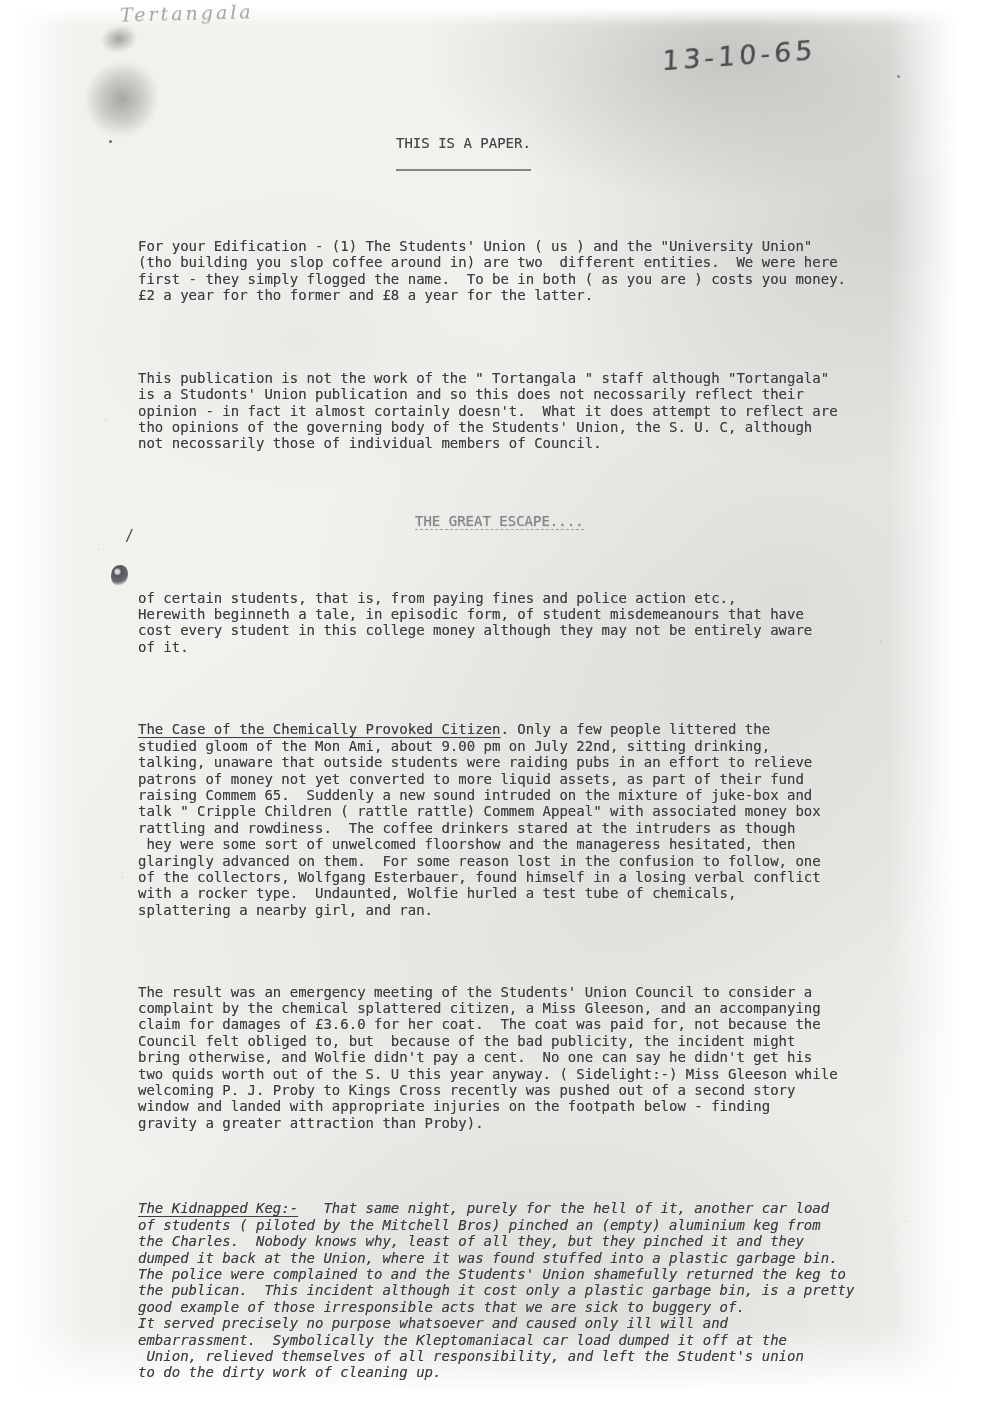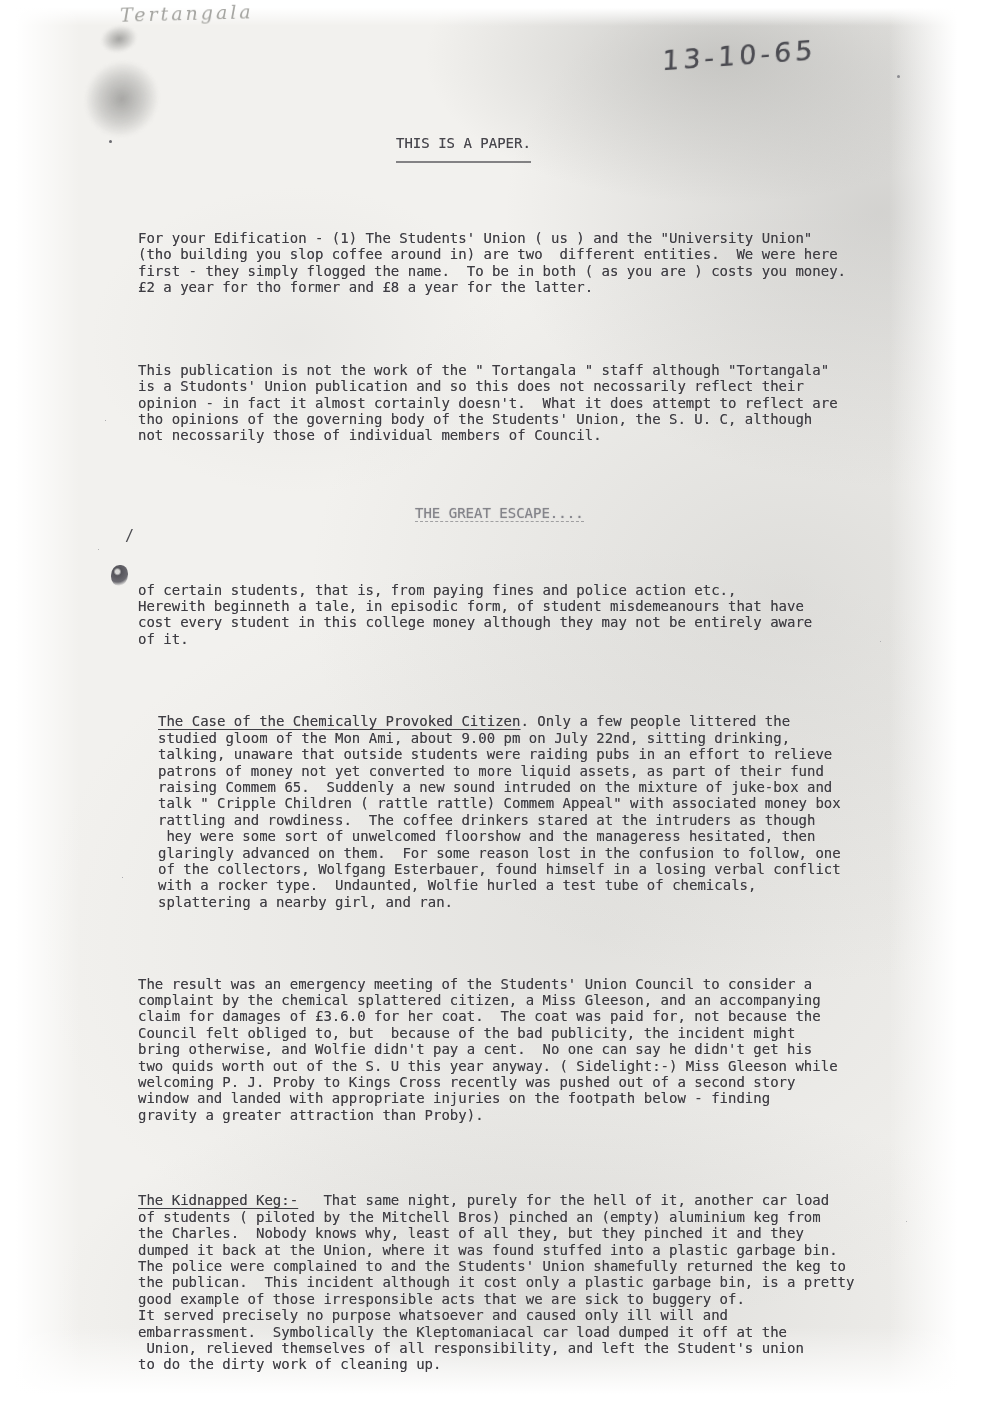--- a/index.html
+++ b/index.html
@@ -37,26 +37,26 @@
             transform:rotate(-1.5deg); filter:blur(0.3px); }
   .hand-date { position:absolute; left:662px; top:40px; font-family:"DejaVu Sans",sans-serif;
             font-size:27px; letter-spacing:4px; color:#4c4c52;
             transform:rotate(-4deg) skewX(-6deg); filter:blur(0.3px);
             text-shadow:0 0 0.7px rgba(76,76,82,0.8); }
 
   .content { position:absolute; left:138px; top:86px; width:745px;
             color:#3e3d43; font-size:14px; line-height:16.4px; white-space:pre;
             text-shadow:0 0 0.5px rgba(62,61,67,0.55); filter:blur(0.22px); }
   .title   { width:fit-content; margin-left:258px; margin-bottom:18px;
-            border-bottom:2px solid rgba(70,70,75,0.65); padding-bottom:9px; color:#47464c; }
+            border-bottom:2px solid rgba(70,70,75,0.65); padding-bottom:17px; color:#47464c; }
   .eheading{ width:fit-content; margin-left:277px; margin-bottom:10px; color:#84848a;
             border-bottom:1px dashed rgba(100,100,105,0.55); text-shadow:0 0 1px rgba(132,132,138,0.7); }
   .para    { margin:0 0 17px 0; }
-  .mb12 { margin-bottom:12px; } .mb16 { margin-bottom:16px;margin-left:20px; } .mb14 { margin-bottom:20px; }
-  .mb19 { margin-bottom:19px; }
+  .mb12 { margin-bottom:12px; } .mb16 { margin-bottom:16px; } .mb14 { margin-bottom:20px; }
+  .mb19 { margin-bottom:19px;font-style:italic; }
   .lead { text-decoration:underline; text-underline-offset:3px; text-decoration-thickness:1px; }
   .block { display:block; }
 
   .mark-slash { position:absolute; left:125px; top:527px; font-size:15px; color:#4a4a4f;
             font-family:"DejaVu Sans Mono",monospace; }
   .ink-blot { position:absolute; left:111px; top:565px; width:17px; height:21px;
             border-radius:55% 45% 60% 50%;
             background:radial-gradient(circle at 38% 32%, #d8d8d6 0 2px, #56555b 4px,
                        #6b6a70 58%, rgba(107,106,112,0) 80%); filter:blur(0.3px); }
   .speck { position:absolute; left:109px; top:140px; width:3px; height:3px; border-radius:50%;

